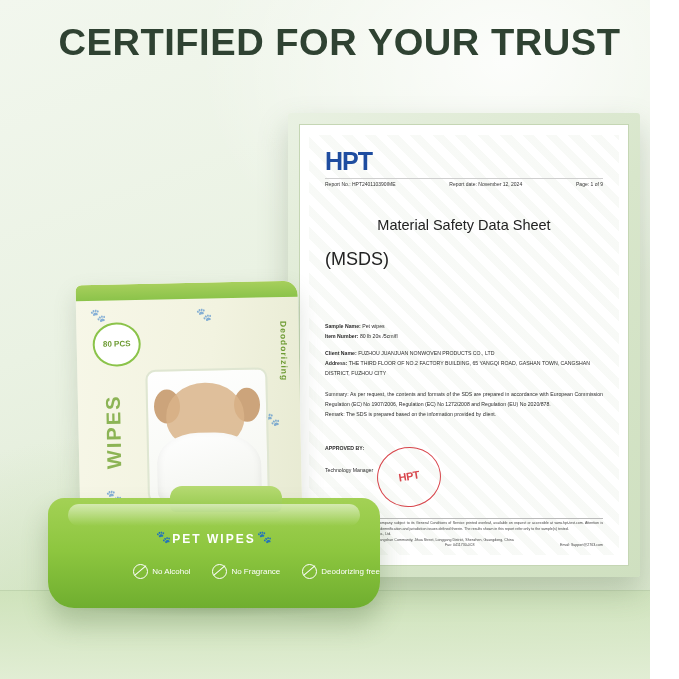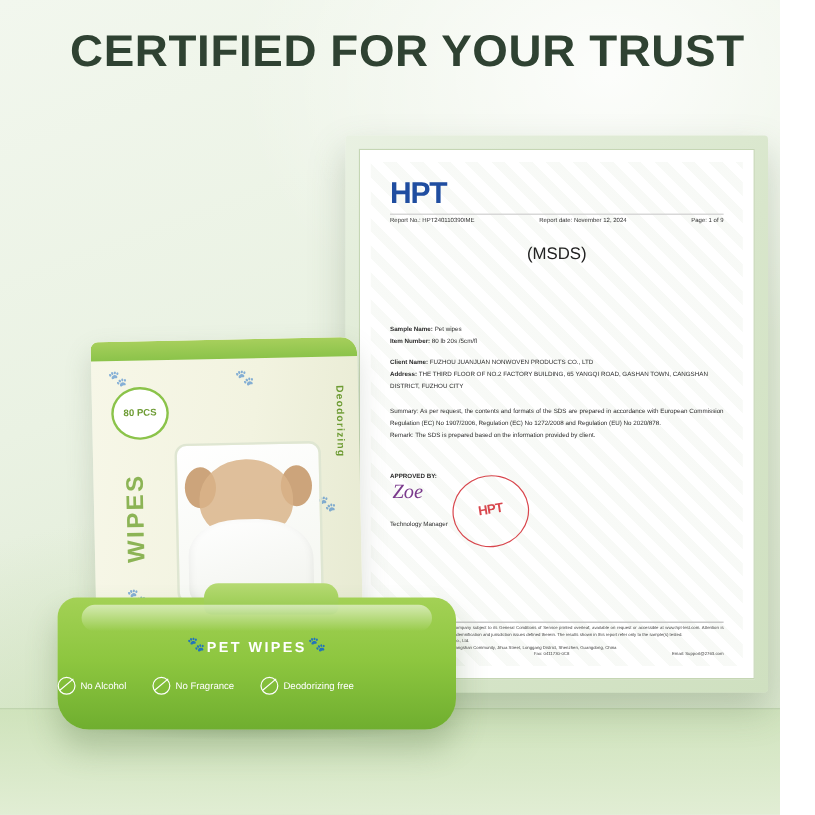--- a/index.html
+++ b/index.html
@@ -138,23 +138,23 @@
     padding-top: 2px;
   }
   .doc-center-title {
     text-align: center;
     margin-top: 30px;
     font-size: 14.5px;
     color: #222;
     font-weight: 400;
   }
   .doc-center-sub {
-    text-align: center;
+    text-align: left;
     margin-top: 16px;
-    font-size: 14px;
+    font-size: 18px;
     color: #222;
   }
   .doc-fields {
     margin-top: 52px;
     font-size: 5.2px;
     line-height: 1.9;
     color: #2c2c2c;
   }
   .doc-fields .lbl { font-weight: bold; }
   .doc-block {
@@ -379,21 +379,21 @@
     color: #ffffff;
     opacity: 0.9;
   }
   .tub-paw-l { left: 108px; }
   .tub-paw-r { right: 108px; }
   .claims {
     position: absolute;
     left: 0; right: 0;
     top: 66px;
     display: flex;
-    justify-content: flex-start;
+    justify-content: flex-end;
     gap: 22px;
   }
   .claim {
     display: flex;
     align-items: center;
     gap: 4px;
     color: #ffffff;
     font-size: 8px;
   }
   .no-circle {
@@ -468,20 +468,21 @@
           <span>
             <span>Report date:</span>
             <span>November 12, 2024</span>
           </span>
           <span>
             <span>Page:</span>
             <span>1  of  9</span>
           </span>
         </div>
 
+        <div class="doc-center-title">Material Safety Data Sheet</div>
         <div class="doc-center-sub">(MSDS)</div>
 
         <div class="doc-fields">
           <div>
             <span class="lbl">Sample Name:</span>
             <span>Pet wipes</span>
           </div>
           <div>
             <span class="lbl">Item Number:</span>
             <span>80 lb  20s /5cm/fl</span>
@@ -498,21 +499,20 @@
         </div>
 
         <div class="doc-block">
           <span class="lbl">Summary:</span>
           <span>As per request, the contents and formats of the SDS are prepared in accordance with European Commission Regulation (EC) No 1907/2006, Regulation (EC) No 1272/2008 and Regulation (EU) No 2020/878.</span>
           <div>Remark: The SDS is prepared based on the information provided by client.</div>
         </div>
 
         <div class="approved">
           <div class="lbl">APPROVED BY:</div>
-          <div class="sig">Zoe</div>
           <div class="stamp">
             <span class="stamp-core">HPT</span>
           </div>
           <div class="sig-title">Technology Manager</div>
         </div>
 
         <div class="doc-footer">
           <div>This document is issued by the Company subject to its General Conditions of Service printed overleaf, available on request or accessible at www.hpt-test.com. Attention is drawn to the limitation of liability, indemnification and jurisdiction issues defined therein. The results shown in this report refer only to the sample(s) tested.</div>
           <div>Fuzhou HPT Technology Testing Co., Ltd.</div>
           <div>Building 10, Sunshine Garden, Guangshan Community, Jihua Street, Longgang District, Shenzhen, Guangdong, China</div>

